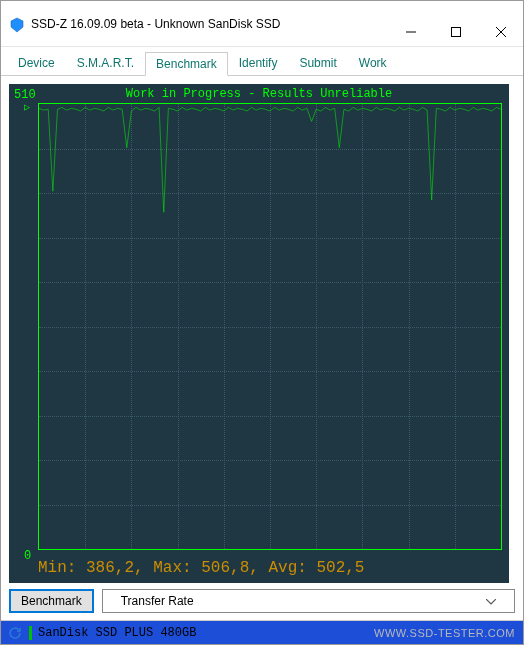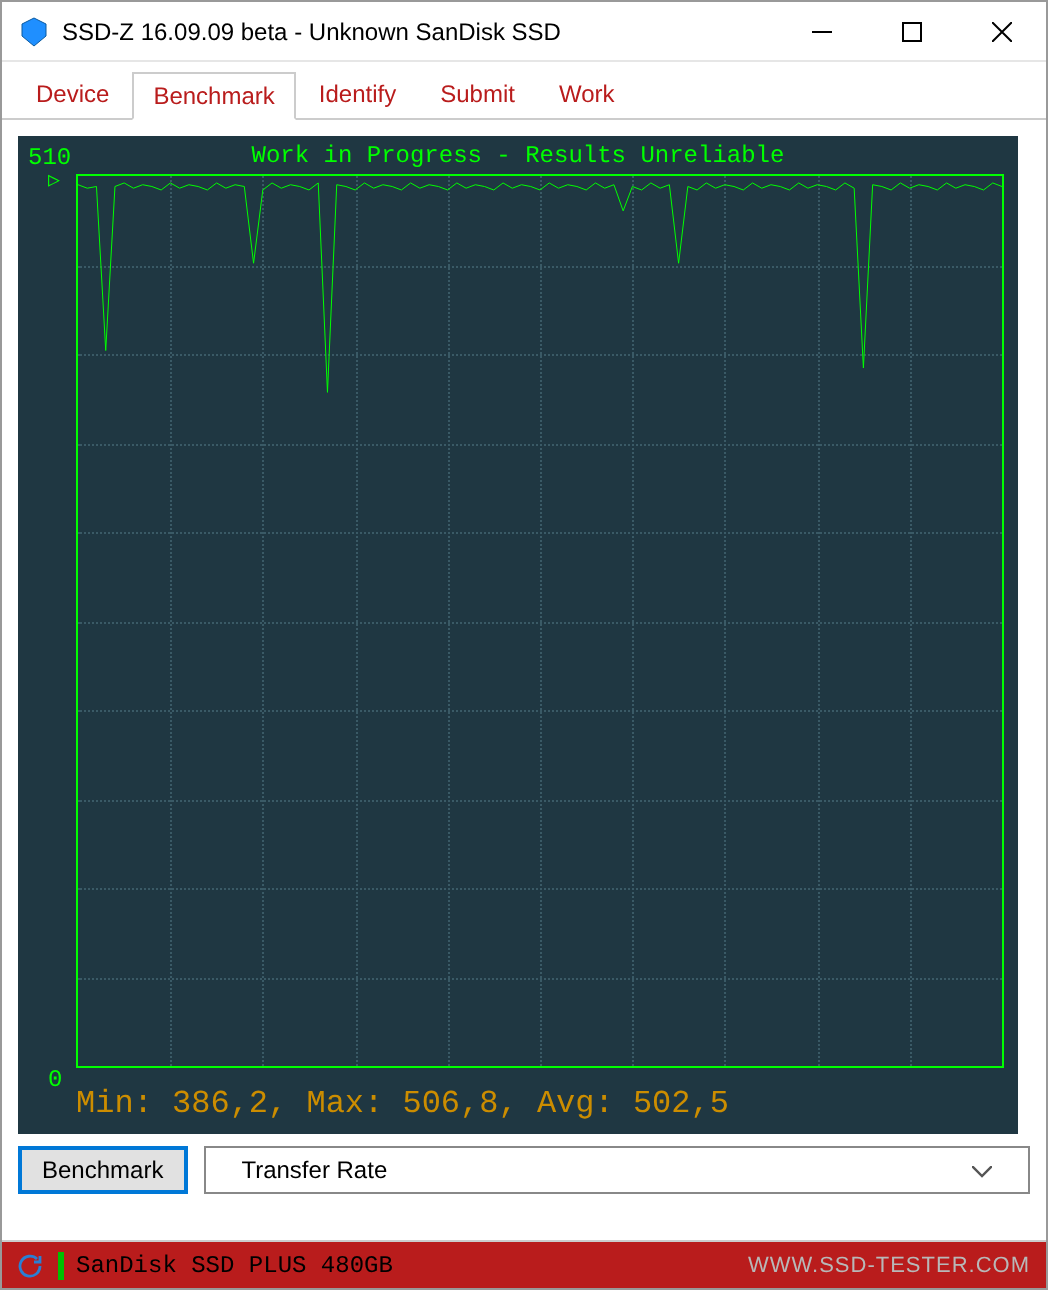--- a/index.html
+++ b/index.html
@@ -1,40 +1,40 @@
 <!DOCTYPE html>
 <html><head>
 <meta charset="utf-8">
 <style>
 * { box-sizing: border-box; margin: 0; padding: 0; }
 body { font-family: "Segoe UI", Tahoma, sans-serif; font-size: 12px; background: #fff; width: 524px; height: 645px; overflow: hidden; border: 1px solid #999; }
-.titlebar { height: 30px; background: #fff; display: flex; align-items: center; padding: 0 0 0 8px; border-bottom: 1px solid #e6e6e6; }
+.titlebar { height: 30px; background: #fff; display: flex; padding: 0 0 0 8px; border-bottom: 1px solid #e6e6e6; margin-top: 16px; }
 .titlebar .icon { width: 16px; height: 16px; margin-right: 6px; display: flex; align-items: center; justify-content: center; }
 .titlebar .title { flex: 1; color: #000; font-size: 12px; }
 .winbtns { display: flex; height: 100%; }
 .winbtn { width: 45px; display: flex; align-items: center; justify-content: center; color: #000; }
 .tabs { display: flex; padding: 4px 6px 0 6px; background: #fff; }
-.tab { padding: 4px 10px; border: 1px solid transparent; color: #b91c1c; font-size: 12px; cursor: default; }
+.tab { padding: 4px 10px; border: 1px solid transparent; color: #0f766e; font-size: 12px; cursor: default; }
 .tab.active { border: 1px solid #ccc; border-bottom: 1px solid #fff; background: #fff; position: relative; top: 1px; }
 .tabcontent { border-top: 1px solid #ccc; padding: 8px; }
 .chartwrap { background: #1f3742; border: 1px solid #1f3742; position: relative; width: 500px; height: 499px; font-family: "Consolas","Courier New",monospace; }
 .chart-ylabel { color: #00ff00; position: absolute; left: 4px; font-size: 12px; }
 .chart-title { color: #00ff00; text-align: center; font-size: 12px; padding: 2px 12px; }
 .chart-body { position: absolute; left: 28px; right: 6px; top: 18px; bottom: 32px; border: 1px solid #00ff00; }
 .chart-grid { position: absolute; inset: 0; }
 .chart-grid .hline { position: absolute; left: 0; right: 0; border-top: 1px dotted #3a5a66; }
 .chart-grid .vline { position: absolute; top: 0; bottom: 0; border-left: 1px dotted #3a5a66; }
 .chart-svg { position: absolute; inset: 0; width: 100%; height: 100%; }
 .chart-xlabel { color: #00ff00; position: absolute; bottom: 32px; font-size: 12px; }
 .chart-stats { color: #cc8d00; position: absolute; left: 28px; bottom: 5px; font-size: 16px; }
 .playmark { color: #00ff00; position: absolute; left: 14px; top: 16px; font-size: 10px; }
 .controls { display: flex; gap: 8px; margin-top: 6px; }
 .btn { border: 2px solid #0078d7; background: #e1e1e1; padding: 3px 10px; font-size: 12px; }
 .combo { flex: 1; border: 1px solid #888; background: #fff; padding: 3px 18px; display: flex; align-items: center; justify-content: space-between; font-size: 12px; }
-.statusbar { position: absolute; left: 1px; right: 1px; bottom: 1px; height: 24px; border-top: 1px solid #ccc; display: flex; align-items: center; padding: 0 6px; background: #b91c1c; font-family: "Consolas","Courier New",monospace; font-size: 12px; }
+.statusbar { position: absolute; left: 1px; right: 1px; bottom: 1px; height: 24px; border-top: 1px solid #ccc; display: flex; align-items: center; padding: 0 6px; background: #1d4ed8; font-family: "Consolas","Courier New",monospace; font-size: 12px; }
 .status-icon { width: 16px; height: 16px; margin-right: 6px; display: flex; align-items: center; justify-content: center; }
 .status-divider { display:inline-block; width: 3px; height: 14px; background: #00c000; margin-right: 6px; }
 .watermark { position: absolute; right: 8px; color: #b8b8b8; font-size: 11px; letter-spacing: 0.5px; font-family: Tahoma, sans-serif; }
 </style>
 </head>
 <body>
 
 <div class="titlebar">
   <span class="icon">
     <svg width="16" height="16" viewBox="0 0 16 16">
@@ -56,20 +56,21 @@
     <div class="winbtn">
         <svg width="10" height="10" viewBox="0 0 10 10">
           <path d="M0 0 L10 10 M10 0 L0 10" stroke="#000" stroke-width="1"></path>
         </svg>
       </div>
   </div>
 </div>
 
 <div class="tabs">
   <div class="tab">Device</div>
+  <div class="tab">S.M.A.R.T.</div>
   <div class="tab active">Benchmark</div>
   <div class="tab">Identify</div>
   <div class="tab">Submit</div>
   <div class="tab">Work</div>
 </div>
 
 <div class="tabcontent">
   <div class="chartwrap">
     <div class="chart-title">Work in Progress - Results Unreliable</div>
     <div class="chart-ylabel" style="top:3px">510</div>

